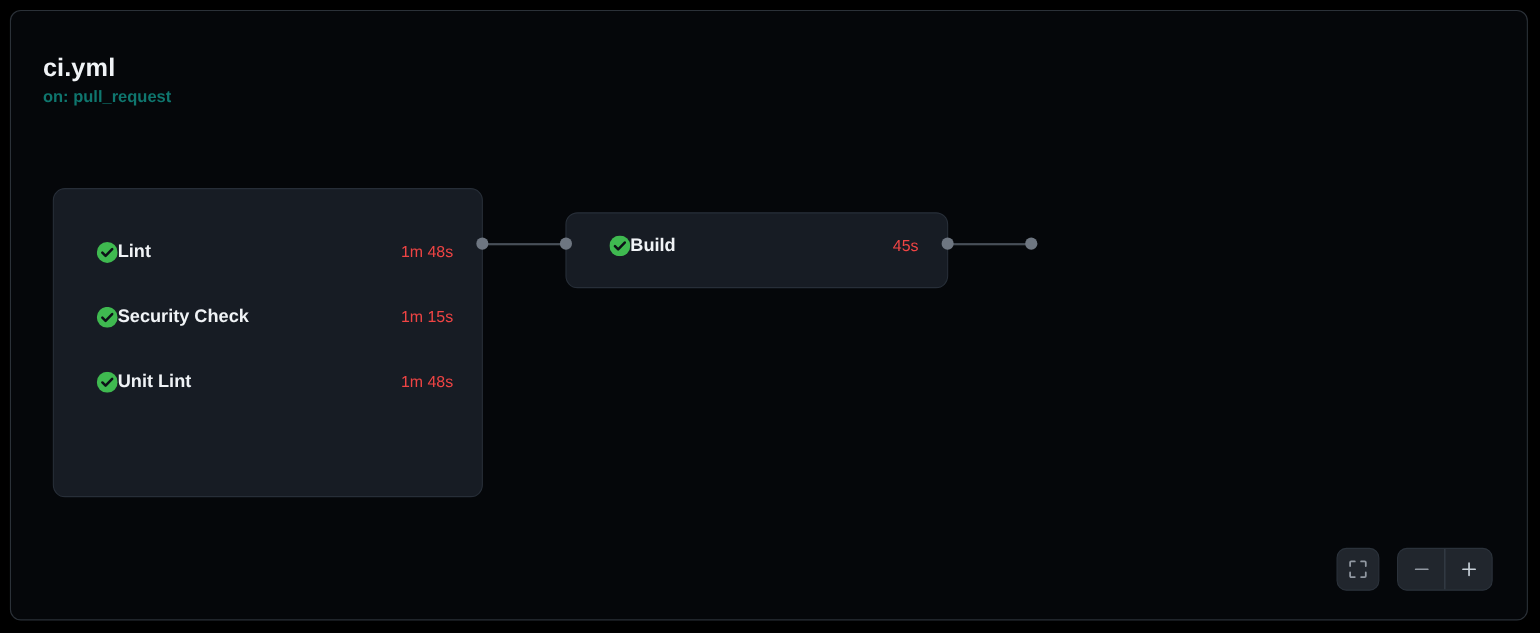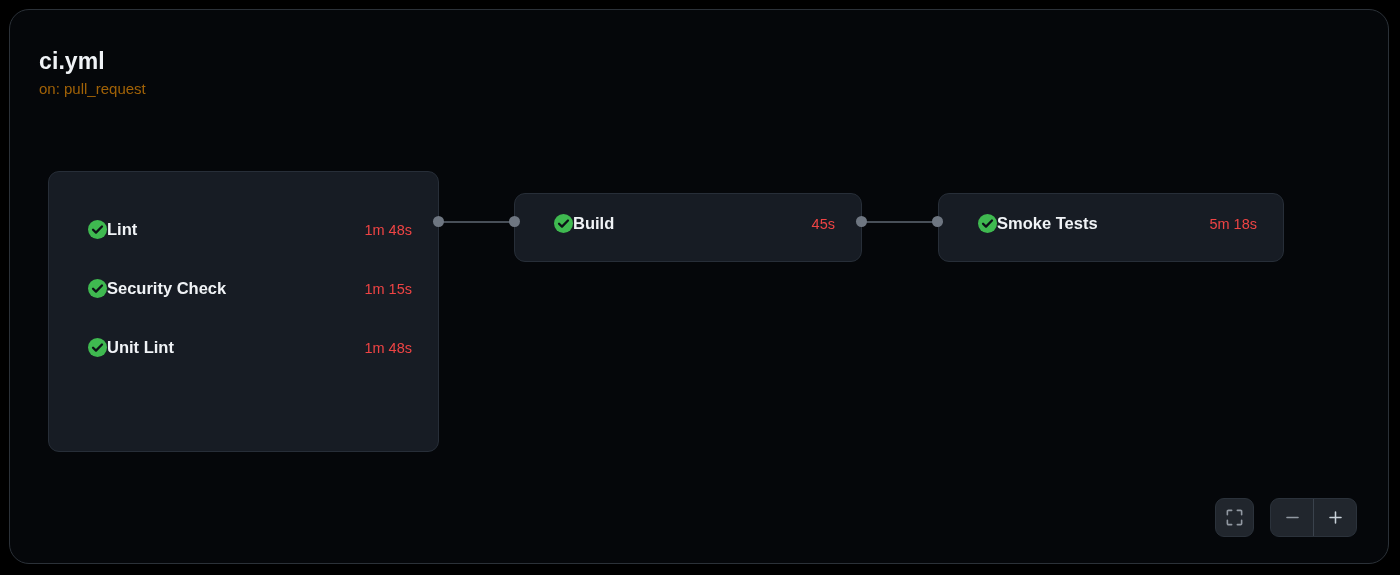--- a/index.html
+++ b/index.html
@@ -17,42 +17,43 @@
 
   .canvas {
     position: absolute;
     left: 9px;
     top: 9px;
     width: 1380px;
     height: 555px;
     box-sizing: border-box;
     background: #05070a;
     border: 1px solid #2b3138;
-    border-radius: 20px;
+    border-radius: 10px;
     overflow: hidden;
   }
 
   
   .wf-header {
     position: absolute;
     left: 29px;
     top: 37px;
   }
   .wf-title {
     font-size: 23px;
     font-weight: bold;
     color: #f0f3f6;
     letter-spacing: 0.1px;
     line-height: 28px;
   }
   .wf-sub {
     margin-top: 4px;
     font-size: 15px;
-    color: #a16207;
+    color: #0f766e;
     line-height: 20px;
+    font-weight: bold;
   }
 
   
   .node {
     position: absolute;
     box-sizing: border-box;
     background: #171c24;
     border: 1px solid #272e38;
     border-radius: 11px;
   }
@@ -224,30 +225,20 @@
     <div class="job-row">
       <svg class="status-icon" viewBox="0 0 20 20">
         <circle cx="10" cy="10" r="10" fill="#3fb950"></circle>
         <path d="M5.3 10.2 L8.4 13.3 L14.7 6.8" fill="none" stroke="#0d1117" stroke-width="2.4" stroke-linecap="round" stroke-linejoin="round"></path>
       </svg>
       <span class="job-label">Build</span>
       <span class="job-duration">45s</span>
     </div>
   </div>
 
-  <div class="node single smoke">
-    <div class="job-row">
-      <svg class="status-icon" viewBox="0 0 20 20">
-        <circle cx="10" cy="10" r="10" fill="#3fb950"></circle>
-        <path d="M5.3 10.2 L8.4 13.3 L14.7 6.8" fill="none" stroke="#0d1117" stroke-width="2.4" stroke-linecap="round" stroke-linejoin="round"></path>
-      </svg>
-      <span class="job-label">Smoke Tests</span>
-      <span class="job-duration">5m 18s</span>
-    </div>
-  </div>
 
   <div class="controls">
 
     <div class="ctrl-btn">
       <svg class="glyph" width="19" height="19" viewBox="0 0 20 20">
         <g fill="none" stroke="#9198a1" stroke-width="1.7" stroke-linecap="round">
           <path d="M2.5 7 V3.6 A1.1 1.1 0 0 1 3.6 2.5 H7"></path>
           <path d="M13 2.5 H16.4 A1.1 1.1 0 0 1 17.5 3.6 V7"></path>
           <path d="M17.5 13 V16.4 A1.1 1.1 0 0 1 16.4 17.5 H13"></path>
           <path d="M7 17.5 H3.6 A1.1 1.1 0 0 1 2.5 16.4 V13"></path>

